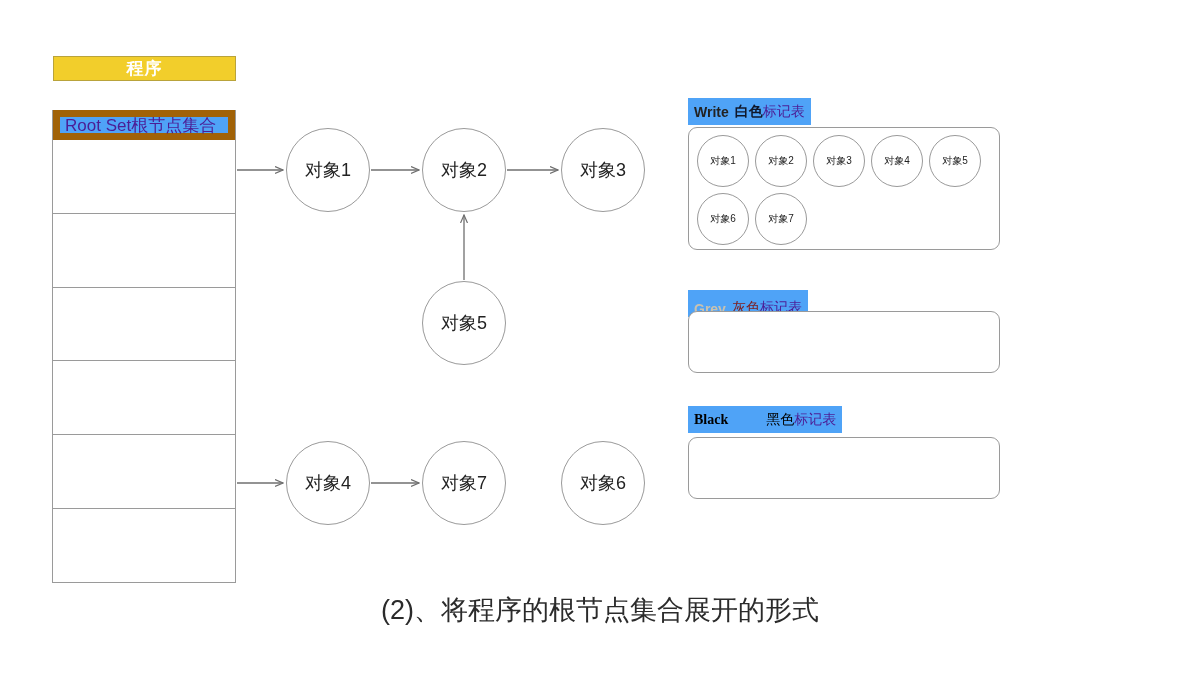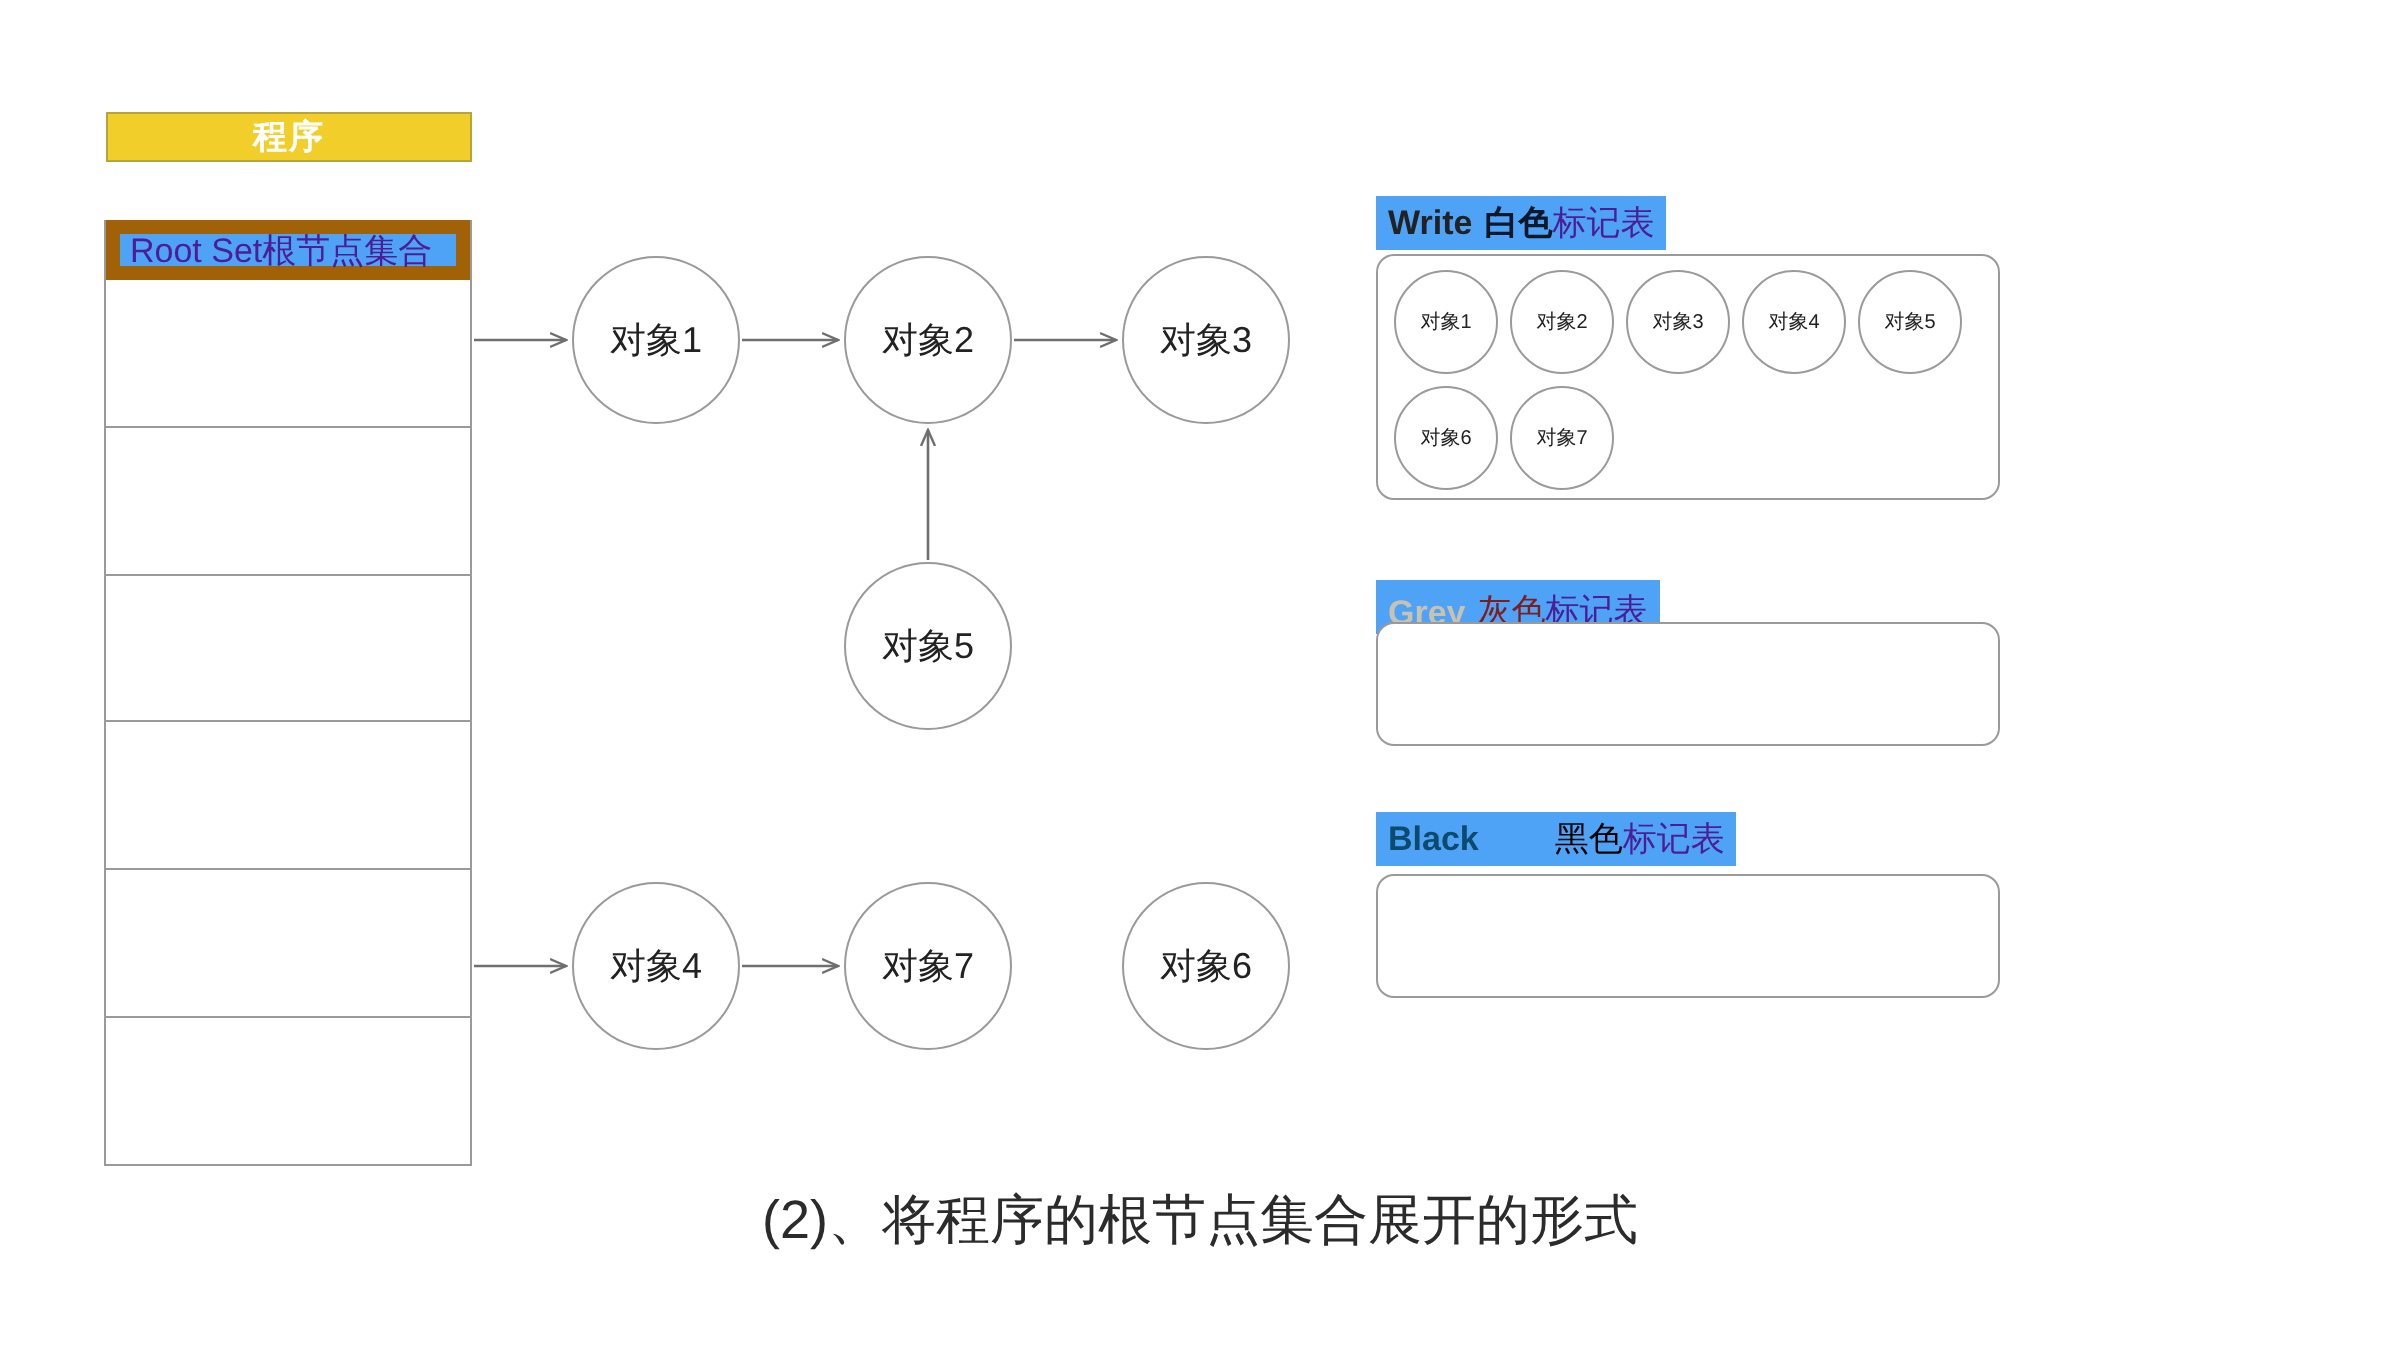--- a/index.html
+++ b/index.html
@@ -87,21 +87,21 @@
   }
 
   
   .mark-label {
     position: absolute;
     height: 27px;
     background: #4FA3F7;
     display: flex;
     align-items: center;
     padding: 0 6px 0 6px;
-    font-size: 17px;
+    font-size: 14px;
     white-space: nowrap;
     box-sizing: border-box;
   }
   .mark-label .en {
     font-weight: bold;
     margin-right: 6px;
   }
   .mark-label .cn-color { margin-right: 0px; }
   .mark-label .cn-rest { color: #4c1d95; }
 
@@ -245,21 +245,21 @@
   </div>
 
   <div class="mark-label" style="left:688px; top:290px;align-items:flex-end;">
     <span class="en" style="color:#c9c2b0;">Grey</span>
     <span class="cn-color" style="color:#7f1d1d;">灰色</span>
     <span class="cn-rest">标记表</span>
   </div>
   <div class="mark-box" style="left:688px; top:311px; width:312px; height:62px;"></div>
 
   <div class="mark-label" style="left:688px; top:406px;">
-    <span class="en" style="color:#0c4a6e;">Black</span>
+    <span class="en" style="color:#000000;font-family:Liberation Serif, serif;">Black</span>
     <span class="cn-color" style="color:#000000;margin-left:32px;">黑色</span>
     <span class="cn-rest">标记表</span>
   </div>
   <div class="mark-box" style="left:688px; top:437px; width:312px; height:62px;"></div>
 
   <div class="caption">(2)、将程序的根节点集合展开的形式</div>
 
 </div>
 
 </body></html>

